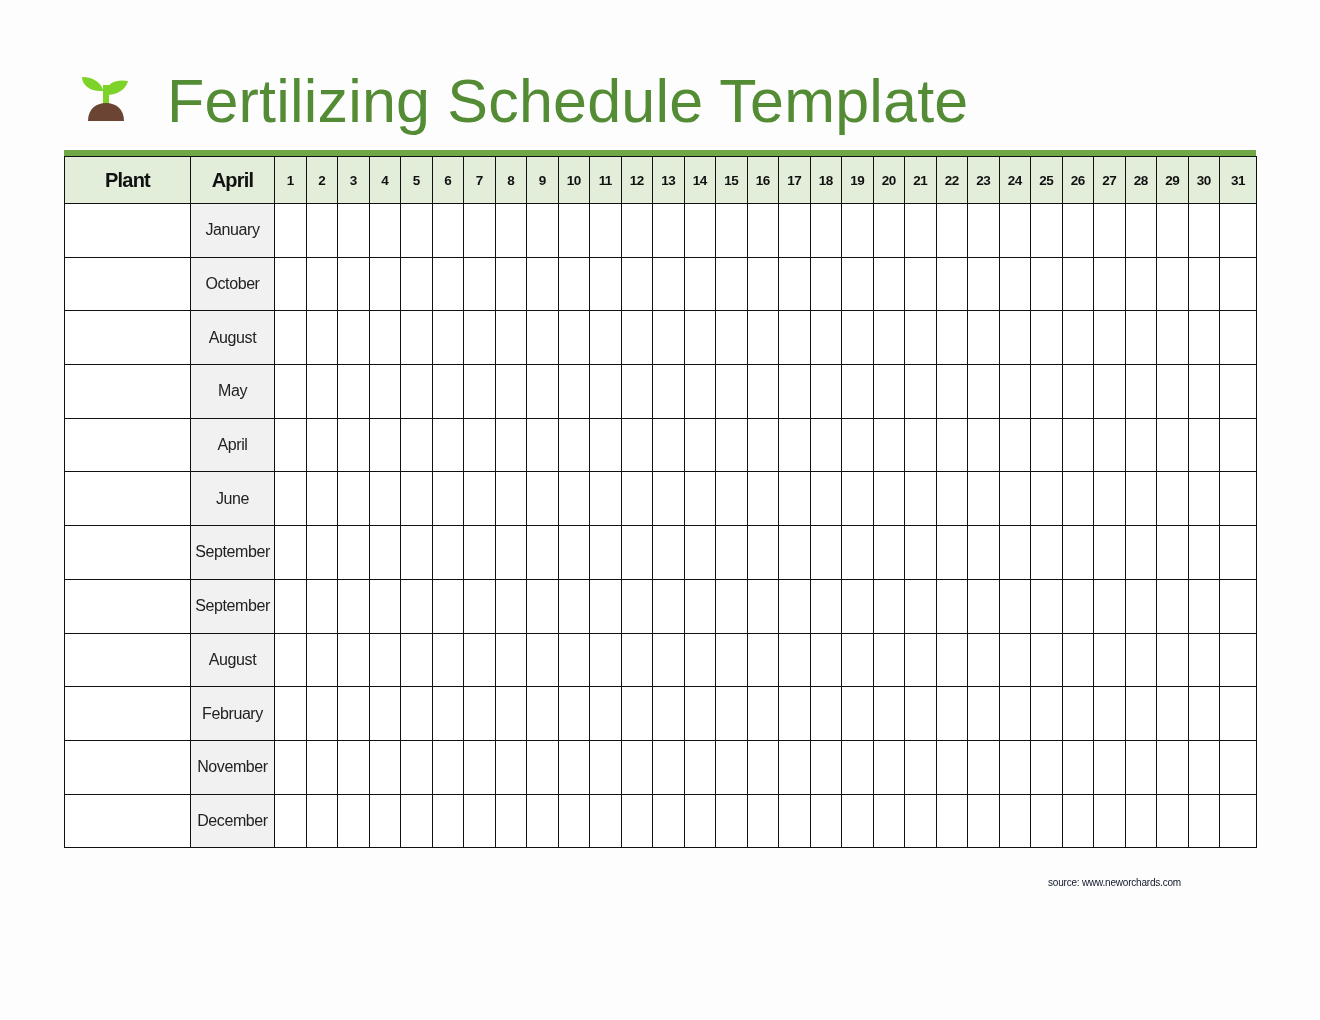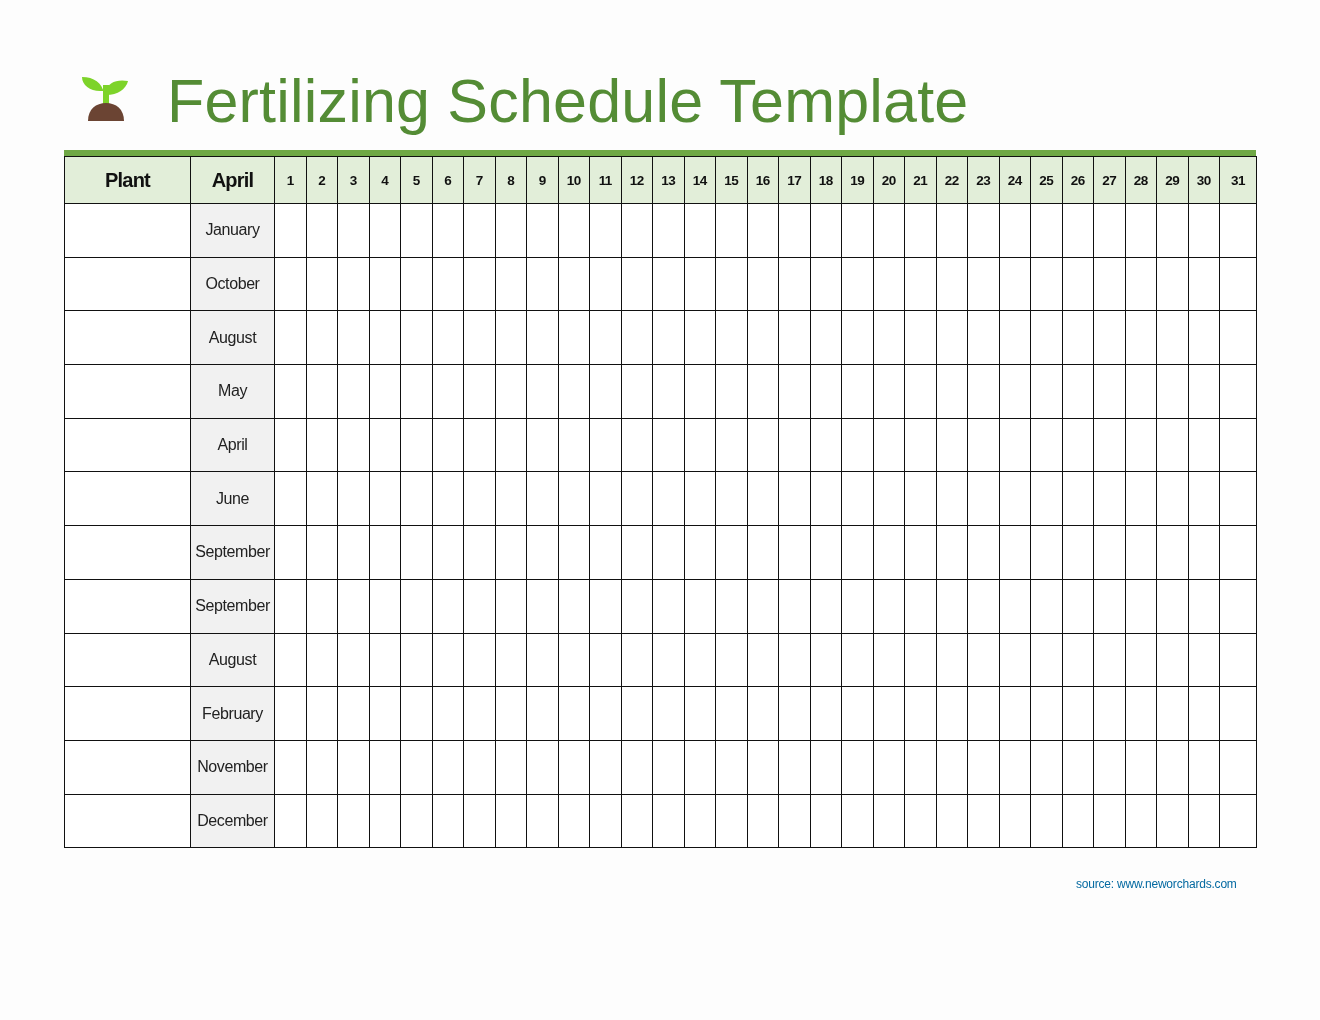--- a/index.html
+++ b/index.html
@@ -23,21 +23,21 @@
     height: 46px; background: #e2eed9; color: #111; font-weight: bold;
     font-family: "Liberation Sans", sans-serif;
   }
   th.plant-h, th.month-h { font-size: 20px; letter-spacing: -0.8px; }
   th.day-h { font-size: 13.5px; letter-spacing: -0.6px; }
   table.grid tbody td { height: 52.7px; }
   td.month-cell { background: #f1f1f1; font-size: 16px; color: #222; letter-spacing: -0.4px; }
   td.plant-cell { background: #fff; }
   td.day-cell { background: #fff; }
   .source {
-    position: absolute; left: 1076px; top: 877px; font-size: 12px; color: #0369a1;
+    position: absolute; left: 1048px; top: 877px; font-size: 10px; color: #0f172a;
     letter-spacing: -0.2px; white-space: nowrap;
   }
 </style>
 </head>
 <body>
 
 <svg class="logo" viewBox="0 0 54 54">
   <path d="M24 42 L24 24 C22 14 14 8 2 8 C2 16 10 22 20 22 L24 22" fill="#7dd32a"></path>
   <rect x="23" y="16" width="6" height="28" fill="#7dd32a"></rect>
   <path d="M26 22 C28 14 36 10 48 12 C46 20 38 26 26 26 Z" fill="#7dd32a"></path>

